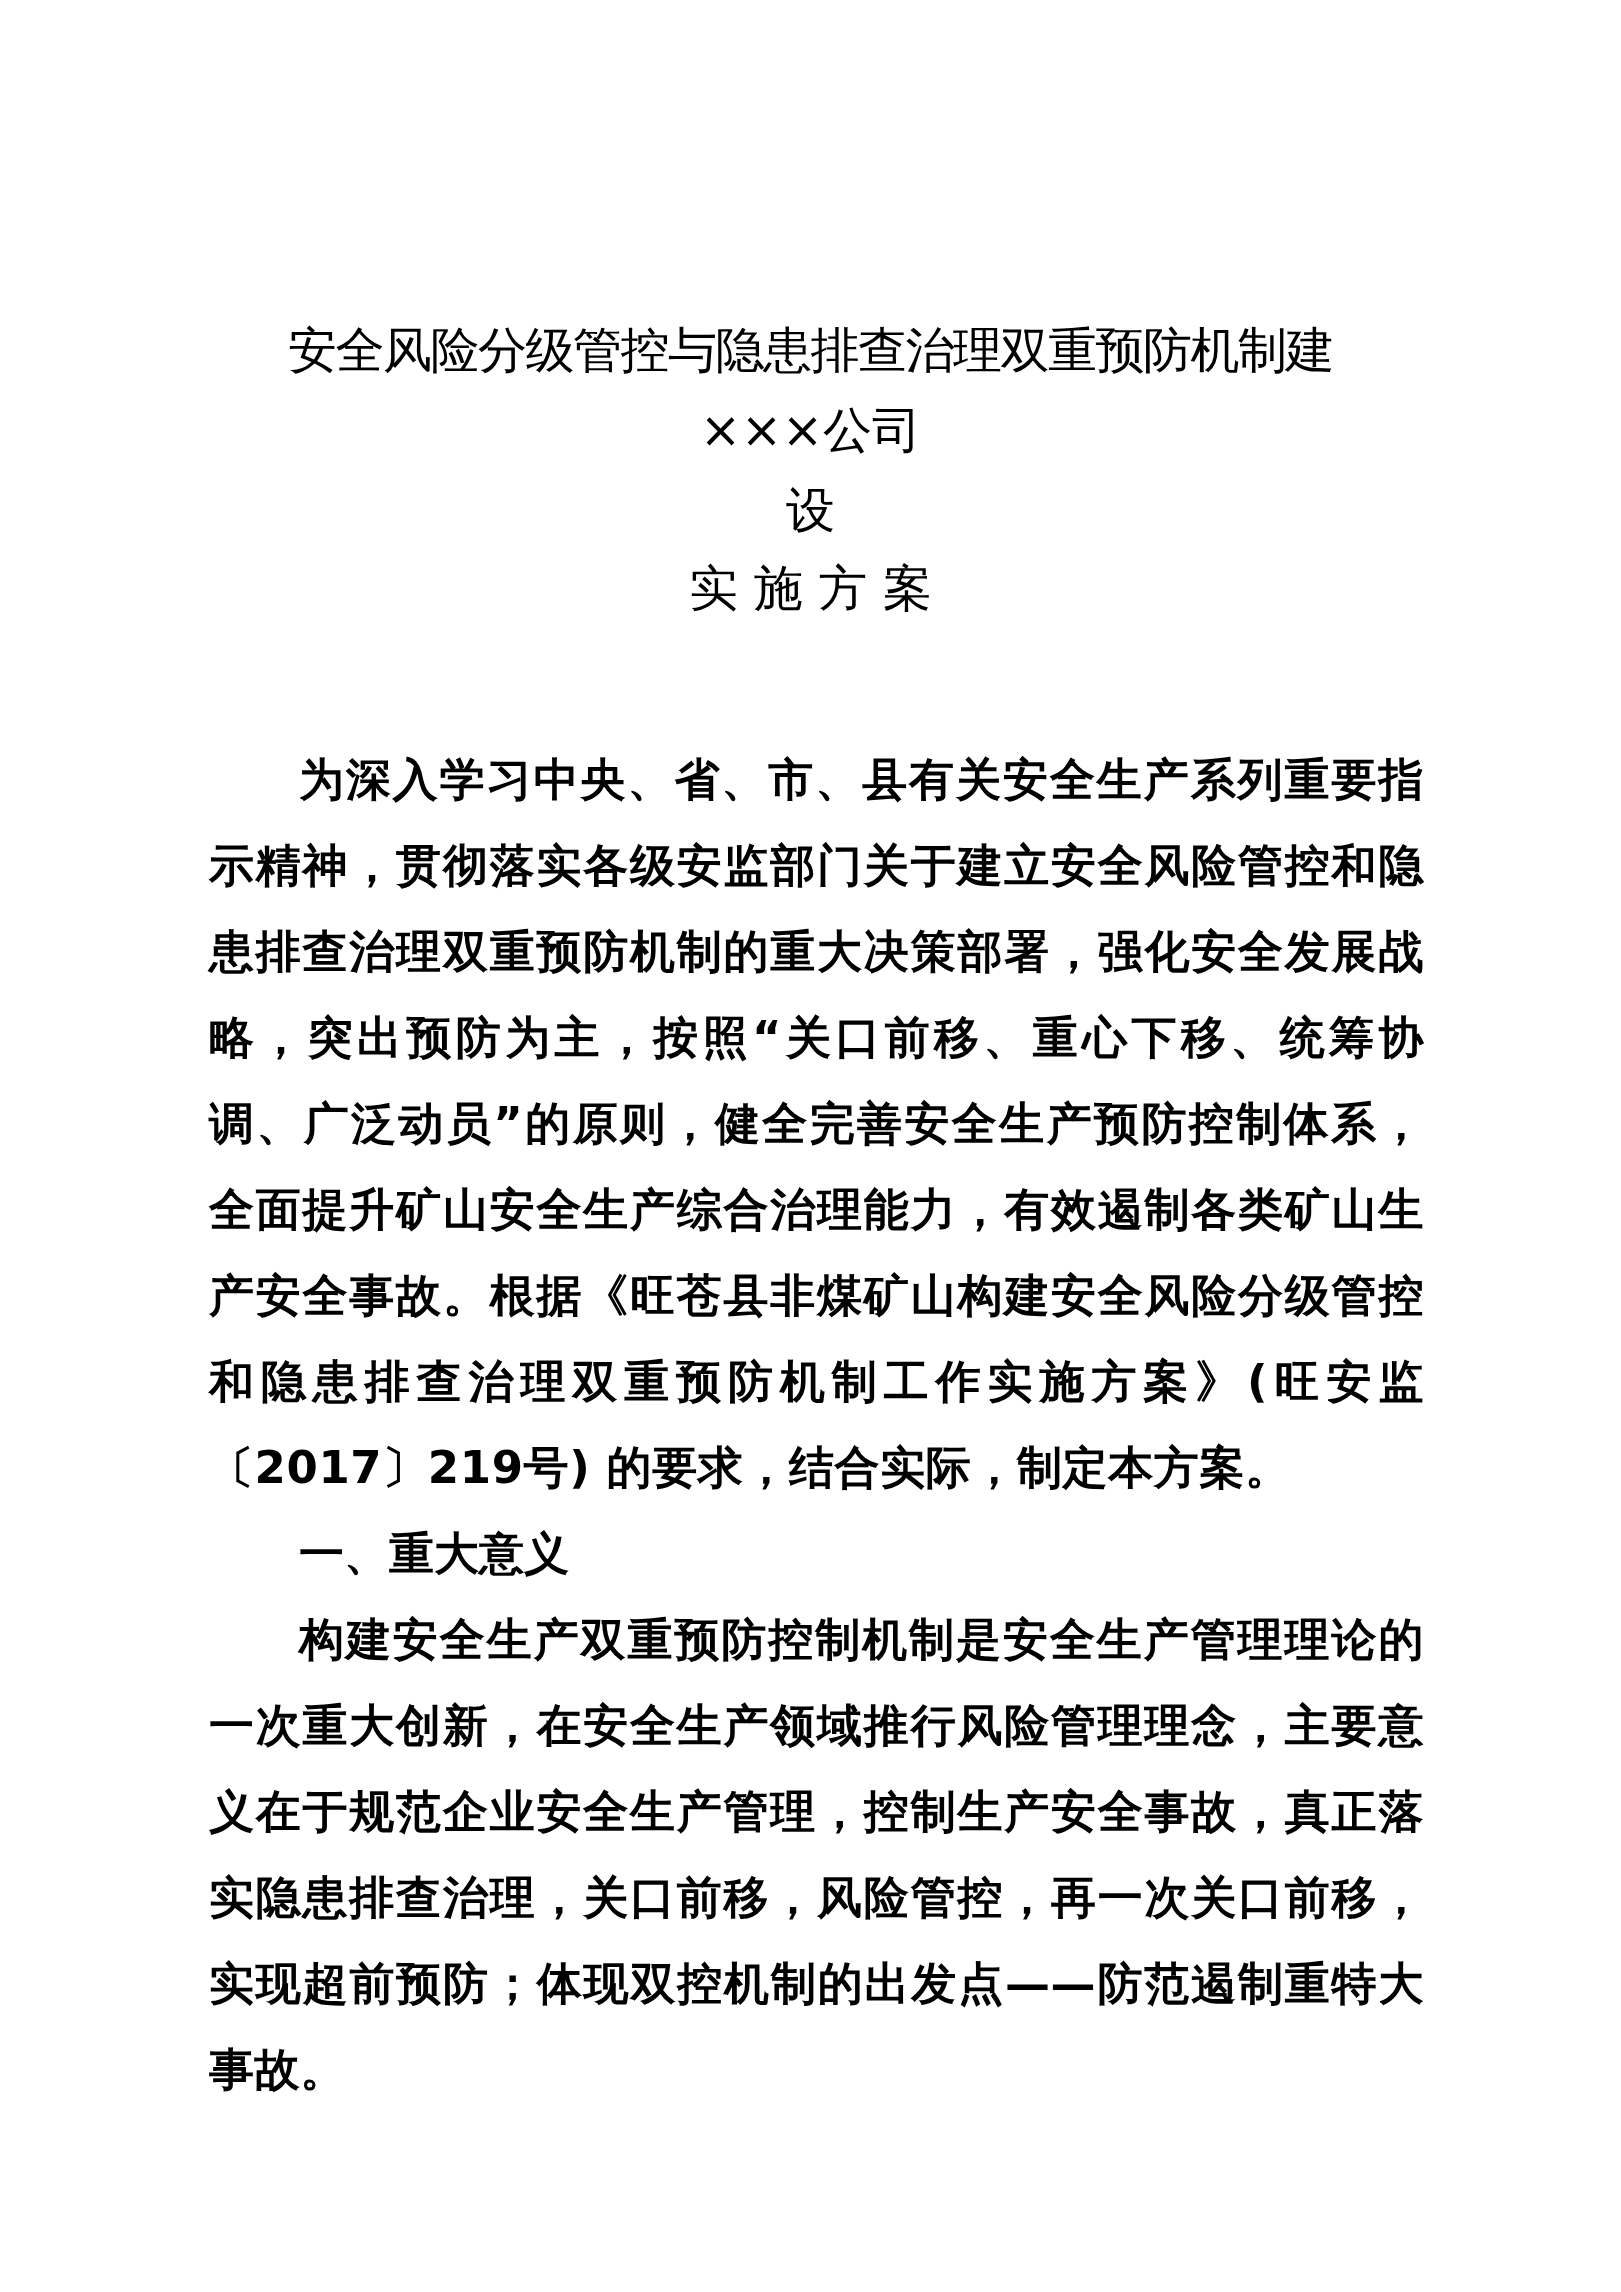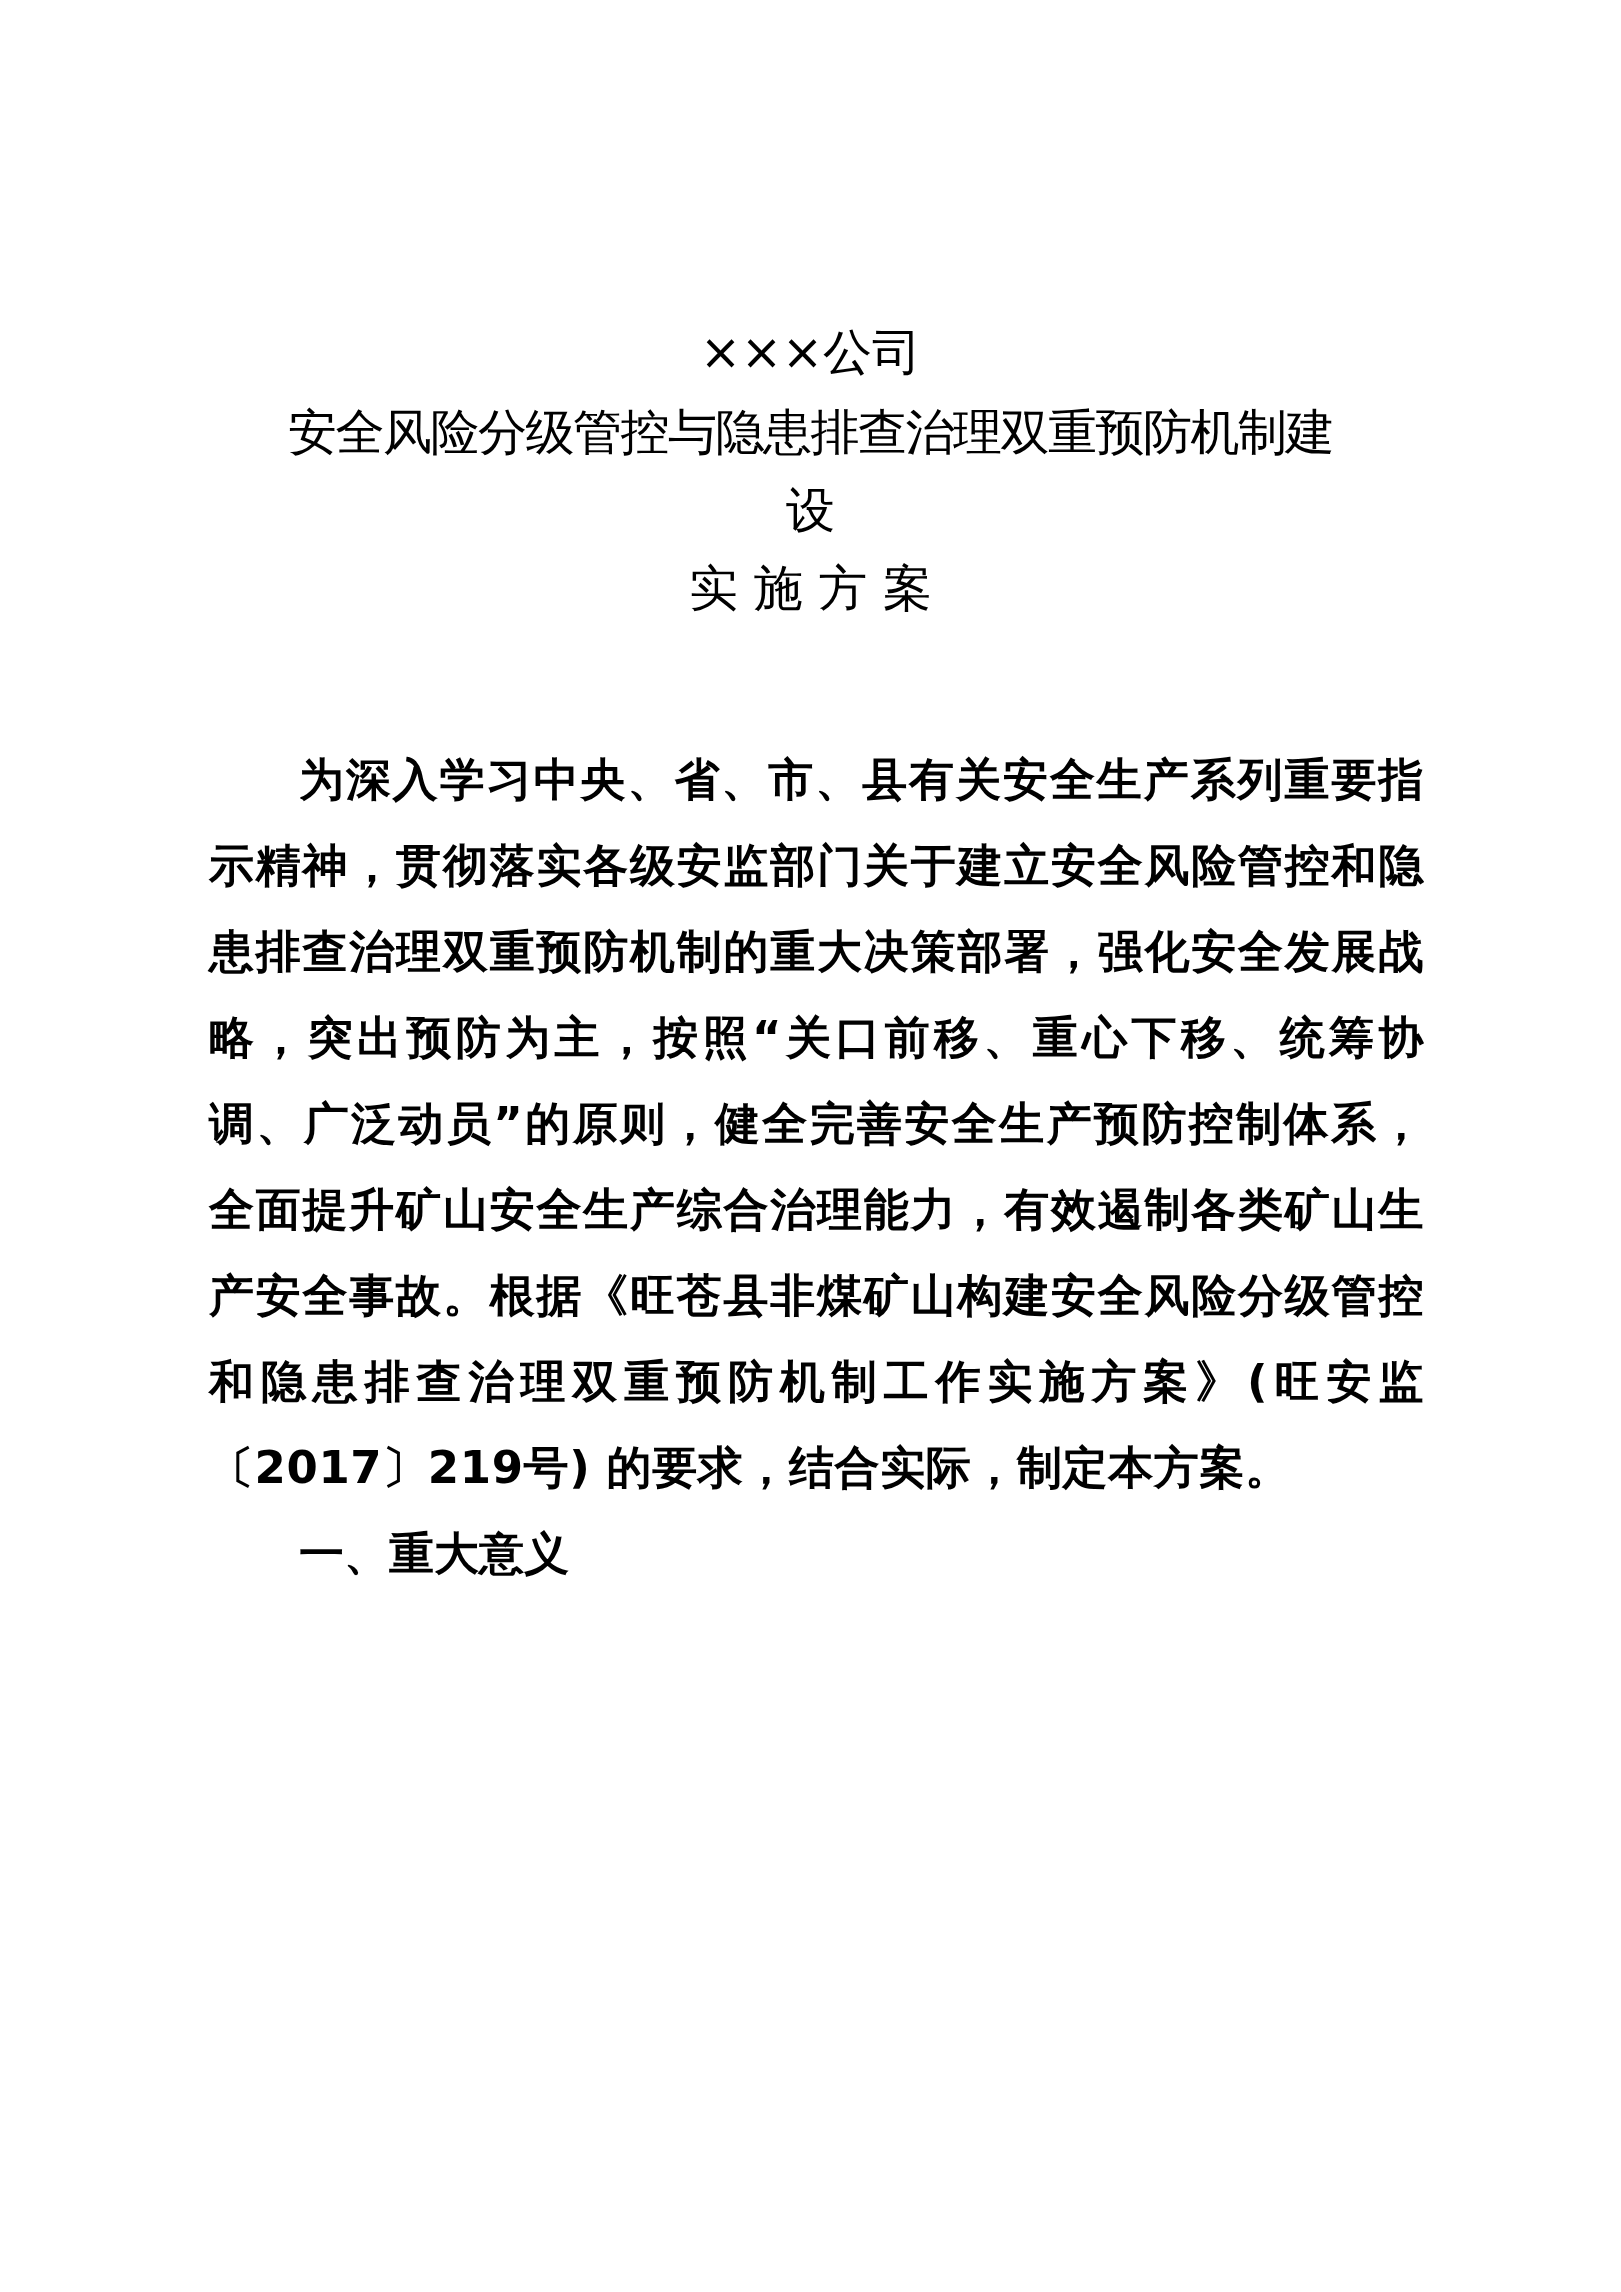--- a/index.html
+++ b/index.html
@@ -60,25 +60,26 @@
       padding-left: 90px;
       font-weight: bold;
     }
   </style>
 </head>
 <body>
 
 <div class="page">
 
   <div class="title-block">
+    <p class="title-line main">安全风险分级管控与隐患排查治理双重预防机制建</p>
     <p class="title-line company">×××公司</p>
-    <p class="title-line main">安全风险分级管控与隐患排查治理双重预防机制建</p>
     <p class="title-line">设</p>
     <p class="title-line plan">实施方案</p>
   </div>
 
   <div class="body-block">
     <p class="para indent">为深入学习中央、省、市、县有关安全生产系列重要指示精神，贯彻落实各级安监部门关于建立安全风险管控和隐患排查治理双重预防机制的重大决策部署，强化安全发展战略，突出预防为主，按照“关口前移、重心下移、统筹协调、广泛动员”的原则，健全完善安全生产预防控制体系，全面提升矿山安全生产综合治理能力，有效遏制各类矿山生产安全事故。根据《旺苍县非煤矿山构建安全风险分级管控和隐患排查治理双重预防机制工作实施方案》(旺安监〔2017〕219号) 的要求，结合实际，制定本方案。</p>
     <p class="heading">一、重大意义</p>
+    <p class="para indent">构建安全生产双重预防控制机制是安全生产管理理论的一次重大创新，在安全生产领域推行风险管理理念，主要意义在于规范企业安全生产管理，控制生产安全事故，真正落实隐患排查治理，关口前移，风险管控，再一次关口前移，实现超前预防；体现双控机制的出发点——防范遏制重特大事故。</p>
   </div>
 
 </div>
 
 
 </body></html>

